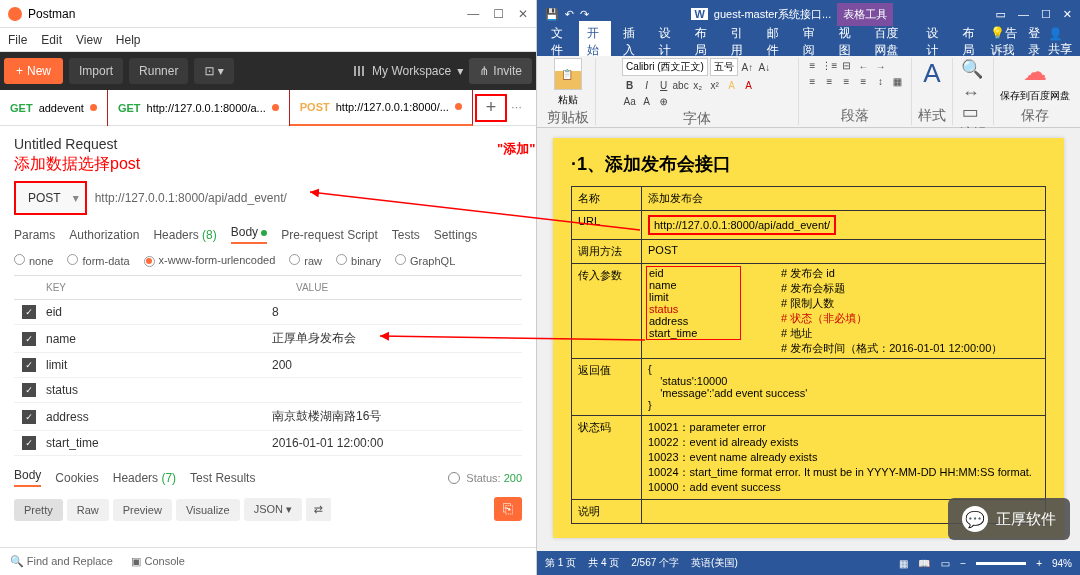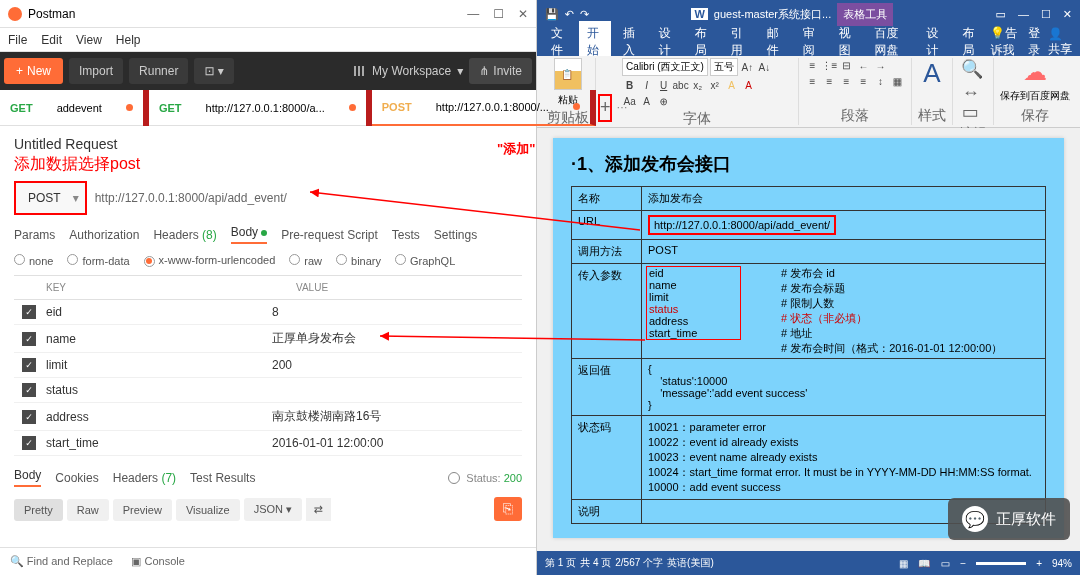--- a/index.html
+++ b/index.html
@@ -11,21 +11,21 @@
 .pm-logo{width:14px;height:14px;border-radius:50%;background:#ff6c37;margin-right:6px}
 .pm-winbtns{margin-left:auto;display:flex;gap:14px;color:#666;font-size:12px}
 .pm-menu{height:24px;display:flex;align-items:center;padding:0 8px;gap:14px;font-size:12px;color:#333;border-bottom:1px solid #e0e0e0}
 .pm-toolbar{height:38px;background:#2b2b2b;display:flex;align-items:center;padding:0 4px;gap:6px;color:#ccc;font-size:12px}
 .btn-new{background:#ff6c37;color:#fff;padding:6px 12px;display:flex;align-items:center;gap:4px;border-radius:3px}
 .btn-dark{padding:6px 10px;background:#3a3a3a;border-radius:3px}
 .workspace{margin-left:auto;display:flex;align-items:center;gap:6px}
 .ws-dots{display:inline-block;width:10px;height:10px;background:linear-gradient(90deg,#aaa 0 2px,transparent 2px 4px,#aaa 4px 6px,transparent 6px 8px,#aaa 8px 10px);margin-right:2px}
 .btn-invite{background:#444;padding:6px 10px;border-radius:3px;display:flex;align-items:center;gap:4px}
 .pm-tabs{height:36px;display:flex;align-items:center;border-bottom:1px solid #e0e0e0;font-size:11px;position:relative}
-.pm-tab{padding:0 10px;height:36px;display:flex;align-items:center;gap:24px;border-right:6px solid #b91c1c;position:relative}
+.pm-tab{padding:0 10px;height:36px;display:flex;align-items:center;gap:6px;border-right:1px solid #b91c1c;position:relative}
 .pm-tab.active{border-bottom:2px solid #ff6c37}
 .method-get{color:#28a745;font-weight:bold}
 .method-post{color:#f0ad4e;font-weight:bold}
 .dot-orange{width:7px;height:7px;background:#ff6c37;border-radius:50%}
 .add-tab{width:32px;height:28px;display:flex;align-items:center;justify-content:center;color:#666;font-size:18px;border:2px solid red;margin-left:2px}
 .req-body{padding:10px 14px;display:flex;flex-direction:column;overflow:hidden;flex:1}
 .req-title{font-size:14px;color:#333;margin-bottom:2px}
 .red-anno{color:red;font-size:16px}
 .url-row{display:flex;align-items:center;margin:6px 0 10px 0}
 .method-select{border:2px solid red;padding:8px 24px 8px 12px;font-size:12px;color:#333;background:#f8f8f8;position:relative}
@@ -69,28 +69,28 @@
 .paste-icon{width:28px;height:32px;background:linear-gradient(#fff 40%,#f0c060 40%);border:1px solid #ccc;display:flex;align-items:center;justify-content:center}
 .font-box{display:flex;flex-direction:column;gap:2px}
 .font-row{display:flex;gap:2px;align-items:center}
 .font-sel{border:1px solid #ccc;padding:1px 3px;font-size:10px;background:#fff}
 .mini-btn{width:15px;height:14px;font-size:10px;display:flex;align-items:center;justify-content:center;color:#444}
 .para-box{display:flex;flex-direction:column;gap:2px}
 .big-a{font-size:26px;color:#2b579a}
 .edit-box{display:flex;flex-direction:column;font-size:18px;color:#666}
 .cloud-icon{font-size:24px;color:#ff6b6b}
 .wd-doc{flex:1;background:#f0f0f0;padding:10px 16px;overflow:hidden;position:relative}
-.doc-page{background:#7dd3fc;padding:14px 18px;min-height:400px;box-shadow:0 0 4px rgba(0,0,0,.15)}
+.doc-page{background:#fde047;padding:14px 18px;min-height:400px;box-shadow:0 0 4px rgba(0,0,0,.15)}
 .doc-h1{font-size:18px;font-weight:bold;margin-bottom:10px}
 .doc-table{border-collapse:collapse;width:100%;font-size:11px}
 .doc-table td{border:1px solid #333;padding:4px 6px;vertical-align:top}
 .url-red{border:2px solid red;padding:2px 4px;display:inline-block}
 .params-red{border:1px solid red;padding:0 2px;display:inline-block}
 .red-text{color:#c00}
-.wd-status{height:22px;background:#2b579a;color:#fff;font-size:10px;display:flex;align-items:center;padding:12px 8px;gap:4px}
+.wd-status{height:22px;background:#2b579a;color:#fff;font-size:10px;display:flex;align-items:center;padding:12px 8px;gap:12px}
 .wd-status .right{margin-left:auto;display:flex;gap:10px;align-items:center}
 .anno-add{position:absolute;color:red;font-size:13px;left:497px;top:140px;font-weight:bold}
 .arrow-svg{position:absolute;pointer-events:none;z-index:50}
 .wechat-badge{position:absolute;right:10px;bottom:35px;background:rgba(80,80,80,.9);color:#fff;padding:8px 14px;border-radius:6px;font-size:15px;display:flex;align-items:center;gap:8px}
 .wechat-icon{width:26px;height:26px;background:#fff;border-radius:50%;display:flex;align-items:center;justify-content:center;color:#7fb80e;font-size:16px}
 .globe{width:12px;height:12px;border:1px solid #888;border-radius:50%;display:inline-block}
 </style>
 </head>
 <body>
 

